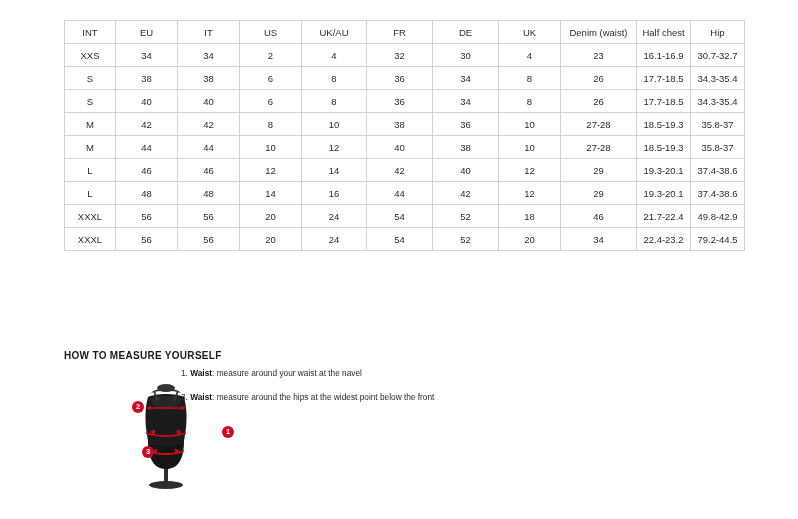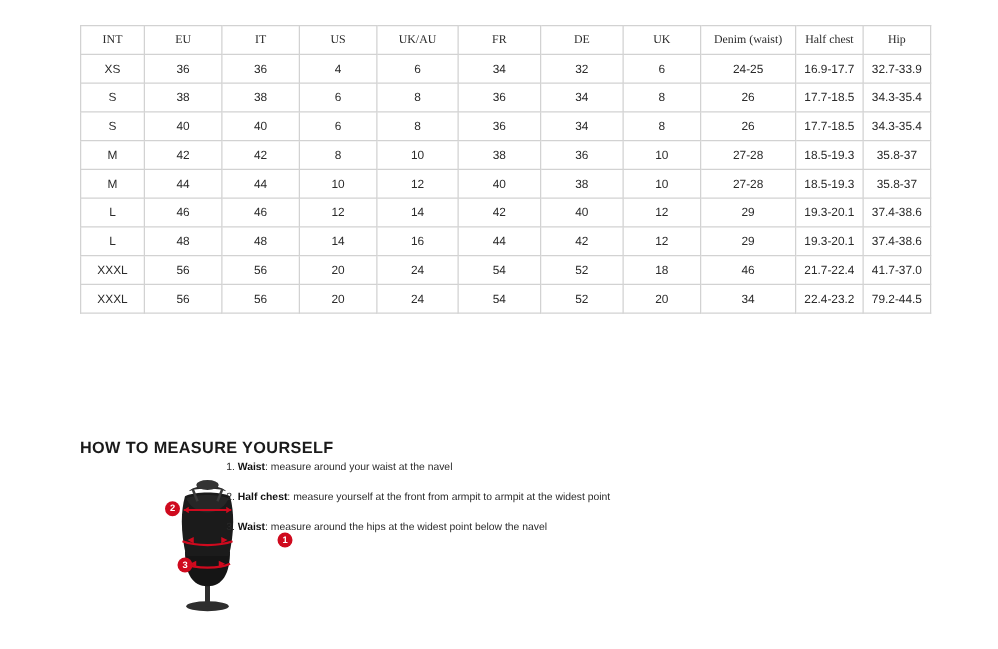--- a/index.html
+++ b/index.html
@@ -39,42 +39,41 @@
     text-align: center;
     vertical-align: middle;
     font-size: 9.5px;
     font-weight: normal;
     color: #2b2b2b;
     white-space: nowrap;
   }
   table.size-table thead td {
     font-size: 9.5px;
     color: #2b2b2b;
-    font-family: Liberation Serif, serif;
   }
 
   
   col.c0 { width: 51px; }
   col.c1 { width: 62px; }
   col.c2 { width: 62px; }
   col.c3 { width: 62px; }
   col.c4 { width: 65px; }
   col.c5 { width: 66px; }
   col.c6 { width: 66px; }
   col.c7 { width: 62px; }
   col.c8 { width: 76px; }
   col.c9 { width: 54px; }
   col.c10 { width: 54px; }
 
   
   .measure-title {
     position: absolute;
     left: 64px;
     top: 350px;
-    font-size: 13px;
+    font-size: 10px;
     font-weight: bold;
     letter-spacing: 0.3px;
     color: #1a1a1a;
   }
   .measure-block {
     position: absolute;
     left: 64px;
     top: 363px;
     width: 670px;
     height: 130px;
@@ -150,31 +149,31 @@
           <td>FR</td>
           <td>DE</td>
           <td>UK</td>
           <td>Denim (waist)</td>
           <td>Half chest</td>
           <td>Hip</td>
         </tr>
       </thead>
       <tbody>
         <tr>
-          <td>XS</td>
-          <td>36</td>
-          <td>36</td>
+          <td>XXS</td>
+          <td>34</td>
+          <td>34</td>
+          <td>2</td>
           <td>4</td>
-          <td>6</td>
-          <td>34</td>
           <td>32</td>
-          <td>6</td>
-          <td>24-25</td>
-          <td>16.9-17.7</td>
-          <td>32.7-33.9</td>
+          <td>30</td>
+          <td>4</td>
+          <td>23</td>
+          <td>16.1-16.9</td>
+          <td>30.7-32.7</td>
         </tr>
         <tr>
           <td>S</td>
           <td>38</td>
           <td>38</td>
           <td>6</td>
           <td>8</td>
           <td>36</td>
           <td>34</td>
           <td>8</td>
@@ -251,21 +250,21 @@
           <td>XXXL</td>
           <td>56</td>
           <td>56</td>
           <td>20</td>
           <td>24</td>
           <td>54</td>
           <td>52</td>
           <td>18</td>
           <td>46</td>
           <td>21.7-22.4</td>
-          <td>41.7-37.0</td>
+          <td>49.8-42.9</td>
         </tr>
         <tr>
           <td>XXXL</td>
           <td>56</td>
           <td>56</td>
           <td>20</td>
           <td>24</td>
           <td>54</td>
           <td>52</td>
           <td>20</td>
@@ -316,23 +315,19 @@
       <div class="marker m2">2</div>
       <div class="marker m3">3</div>
     </div>
 
     <div class="notes">
       <div class="note">
         <span class="num">1.</span>
         <b>Waist</b><span>: measure around your waist at the navel</span>
       </div>
       <div class="note">
-        <span class="num">2.</span>
-        <b>Half chest</b><span>: measure yourself at the front from armpit to armpit at the widest point</span>
-      </div>
-      <div class="note">
         <span class="num">3.</span>
-        <b>Waist</b><span>: measure around the hips at the widest point below the navel</span>
+        <b>Waist</b><span>: measure around the hips at the widest point below the front</span>
       </div>
     </div>
   </div>
 
 </div>
 
 </body></html>

